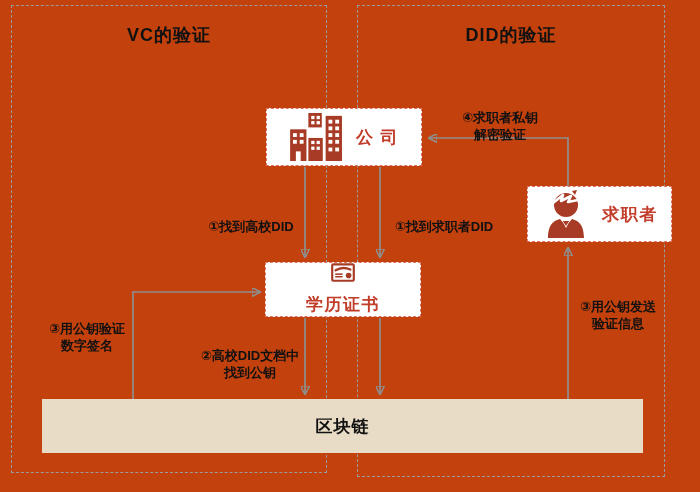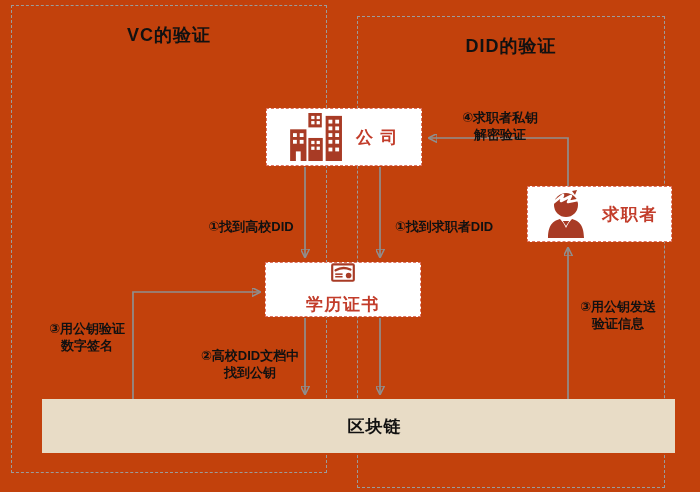--- a/index.html
+++ b/index.html
@@ -2,41 +2,41 @@
 <html><head>
 <meta charset="utf-8">
 <style>
   html,body{margin:0;padding:0;background:#fff;}
   .stage{
     position:relative;width:700px;height:492px;background:#c2410c;overflow:hidden;
     font-family:"Liberation Sans","DejaVu Sans",sans-serif;color:#111;
   }
   .panel{position:absolute;border:1.6px dashed #9b9b9b;background:transparent;}
   .panel-left{left:11px;top:5px;width:314px;height:466px;}
-  .panel-right{left:357px;top:16px;width:306px;height:470px;}
+  .panel-right{left:357px;top:5px;width:306px;height:470px;}
   .panel-title{
     position:absolute;top:17px;left:0;width:100%;text-align:center;
     font-size:18px;font-weight:700;letter-spacing:1px;color:#111;
   }
   .arrows{position:absolute;left:0;top:0;width:700px;height:492px;pointer-events:none;}
   .arrows path{stroke:#8f8f8f;stroke-width:1.7;fill:none;}
   .node{
     position:absolute;background:#fff;border:1.6px dashed #dd7361;
     display:flex;align-items:center;justify-content:center;gap:11px;
     box-sizing:border-box;
   }
   .node-company{left:266px;top:108px;width:156px;height:58px;}
   .node-certificate{left:265px;top:262px;width:156px;height:55px;flex-direction:column;}
   .node-jobseeker{left:527px;top:186px;width:145px;height:56px;}
   .node-label{
     color:#c23c2a;font-size:17px;font-weight:700;letter-spacing:1.5px;white-space:nowrap;
   }
   .blockchain{
     position:absolute;left:42px;top:399px;width:601px;height:54px;background:#e8dcc6;
-    display:flex;align-items:center;justify-content:center;padding-left:32px;
+    display:flex;align-items:center;justify-content:center;
   }
   .blockchain-label{font-size:17px;font-weight:700;letter-spacing:1px;color:#111;}
   .edge-label{
     position:absolute;transform:translateX(-50%);
     font-size:13px;font-weight:700;line-height:1.3;text-align:center;
     white-space:pre-line;color:#111;margin-top:12px;
   }
   .el-1{left:251px;top:207px;}
   .el-2{left:444px;top:207px;}
   .el-3{left:250px;top:336px;}

